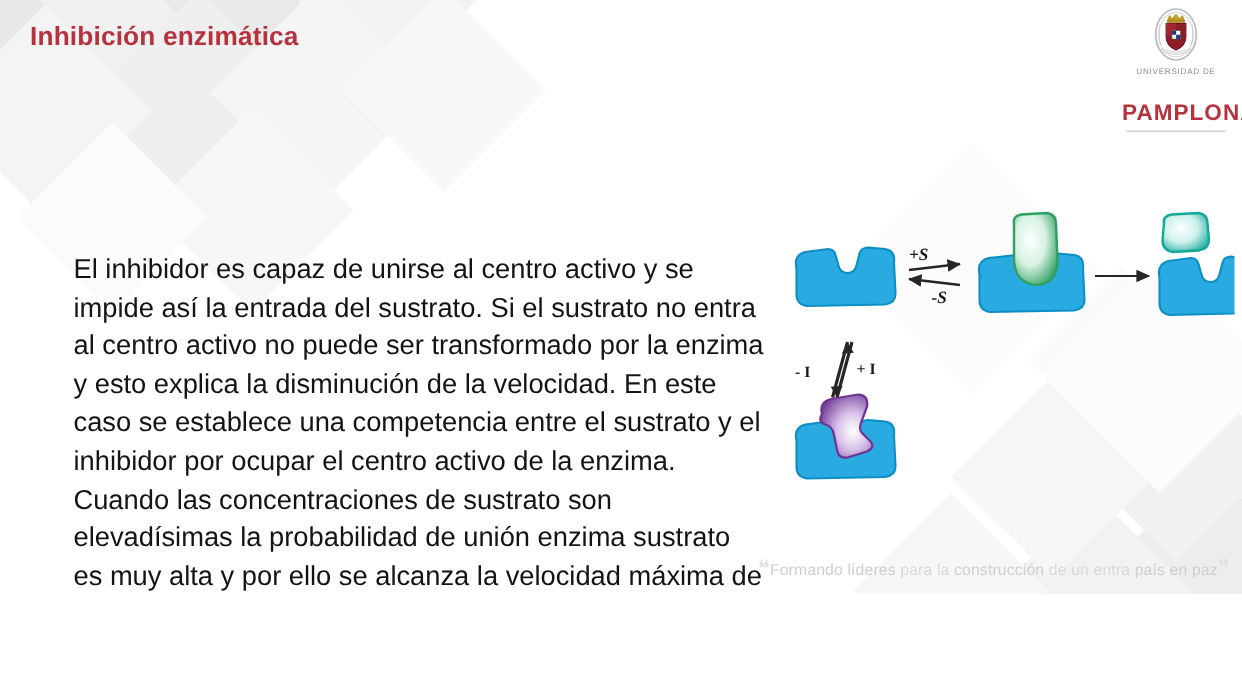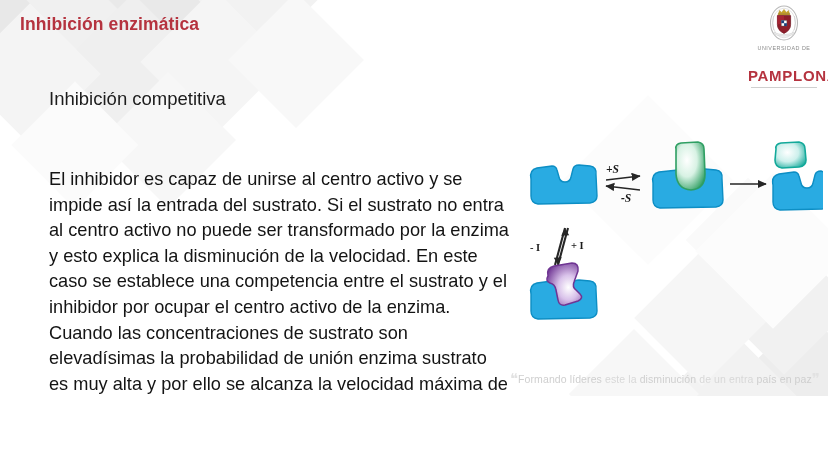--- a/index.html
+++ b/index.html
@@ -190,21 +190,20 @@
       <rect x="18.3" y="18.4" width="2.8" height="2.8" fill="#1c3f7a"></rect>
       <rect x="21.1" y="21.2" width="2.8" height="2.8" fill="#1c3f7a"></rect>
 
       <path d="M11 30.5 Q21 34.6 31 30.5 L31 32.2 Q21 36.2 11 32.2 Z" fill="#efefef" stroke="#cbcbcb" stroke-width="0.5"></path>
     </svg>
     <div class="logo-line1">UNIVERSIDAD DE</div>
     <div class="logo-line2">PAMPLONA</div>
     <div class="logo-rule"></div>
   </div>
 
-  <div class="subtitle">Inhibición competitiva</div>
   <div class="body-text">El inhibidor es capaz de unirse al centro activo y se impide así la entrada del sustrato. Si el sustrato no entra al centro activo no puede ser transformado por la enzima y esto explica la disminución de la velocidad. En este caso se establece una competencia entre el sustrato y el inhibidor por ocupar el centro activo de la enzima. Cuando las concentraciones de sustrato son elevadísimas la probabilidad de unión enzima sustrato es muy alta y por ello se alcanza la velocidad máxima de la reacción.</div>
 
   <div class="diagram">
     <svg width="305" height="205" viewBox="0 0 305 205">
       <defs>
         <radialGradient id="gSub" cx="38%" cy="38%" r="72%">
           <stop offset="0%" stop-color="#ffffff"></stop>
           <stop offset="48%" stop-color="#d8f2e4"></stop>
           <stop offset="100%" stop-color="#2f9f63"></stop>
         </radialGradient>
@@ -259,16 +258,16 @@
       <text x="53" y="113" font-family="'Liberation Serif', serif" font-size="10.5" font-weight="bold" fill="#1a1a1a">+ I</text>
 
       <g>
         <path d="M13,158 Q11,149 19,147 L34,145 Q38,145 39,149 L41,156 Q42,161 47,161 Q52,161 53,156 L55,148 Q56,144 61,144 L72,145 Q79,146 78,154 L79,175 Q79,181 72,182 L20,183 Q13,182 13,175 Z" fill="#29ABE2" stroke="#0d8ec4" stroke-width="1.4" stroke-linejoin="round"></path>
         <path d="M30,140 Q28,132 36,130 L54,127 Q61,127 60,135 L56,146 Q54,151 58,154 L62,158 Q66,162 60,165 L47,169 Q41,170 40,164 L38,154 Q37,148 32,147 Q27,145 30,140 Z" fill="url(#gInh)" stroke="#6f3593" stroke-width="1.5" stroke-linejoin="round"></path>
       </g>
     </svg>
   </div>
 
   <div class="footer">
-    <span class="quote">❝</span><b>Formando líderes</b><span> este la </span><b>disminución</b><span> de un entra </span><b>país en paz</b><span class="quote">❞</span>
+    <span class="quote">❝</span><b>Formando líderes</b><span> para la </span><b>construcción</b><span> de un entra </span><b>país en paz</b><span class="quote">❞</span>
   </div>
 
 </div>
 
 </body></html>

